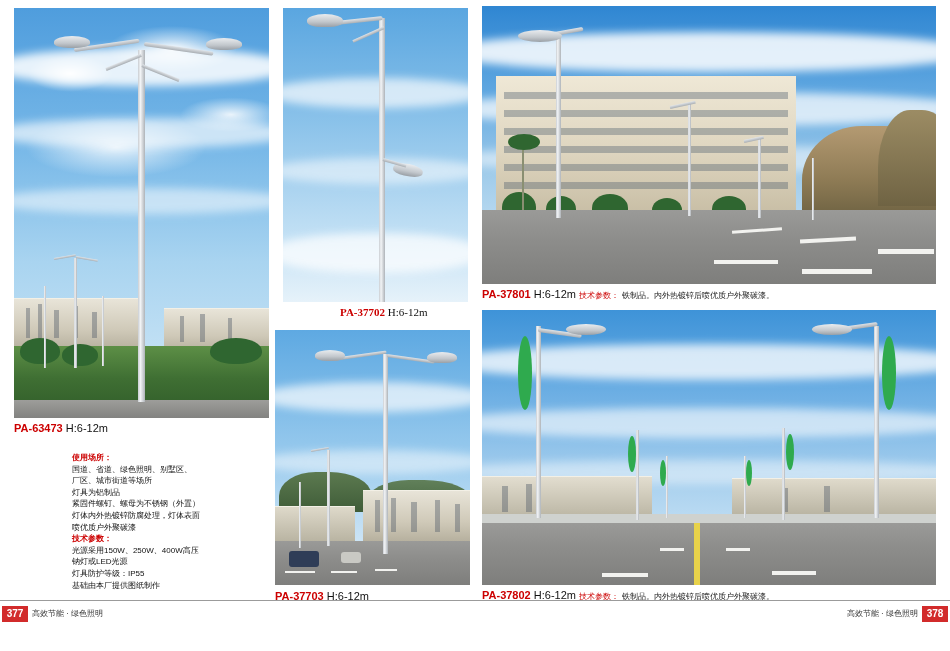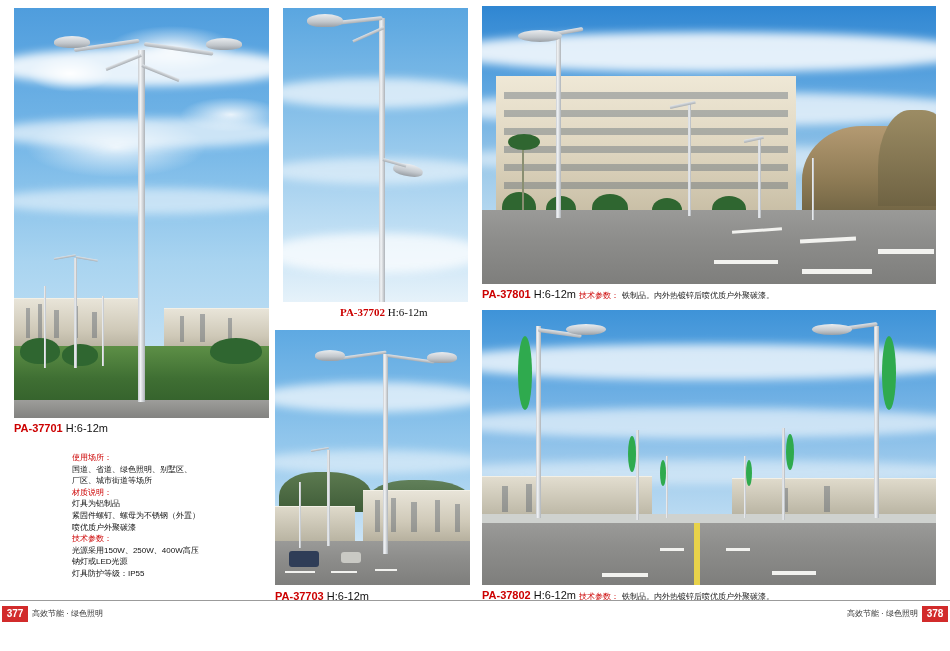--- a/index.html
+++ b/index.html
@@ -135,21 +135,21 @@
     position: absolute;
     left: 72px;
     top: 452px;
     width: 220px;
     font-size: 8px;
     line-height: 1.45;
     color: #111;
   }
   .specs .h {
     color: #cc0000;
-    font-weight: normal;
+    font-weight: bold;
   }
   .specs div {
     white-space: nowrap;
   }
 
   
   .footer-rule {
     position: absolute;
     left: 0; right: 0;
     top: 600px;
@@ -217,36 +217,37 @@
     <div class="arm" style="left:128px; top:56px; width:40px; height:3px; transform:rotate(22deg);"></div>
 
     <div class="pole" style="left:60px; top:250px; width:3px; height:110px;"></div>
     <div class="arm" style="left:40px; top:250px; width:22px; height:2px; transform:rotate(-10deg);"></div>
     <div class="arm" style="left:62px; top:248px; width:22px; height:2px; transform:rotate(10deg);"></div>
     <div class="pole" style="left:30px; top:278px; width:2px; height:82px;"></div>
     <div class="pole" style="left:88px; top:288px; width:2px; height:70px;"></div>
   </div>
 
   <div class="cap" style="left:14px; top:422px;">
-    <span class="code">PA-37701</span>
+    <span class="code">PA-63473</span>
     <span class="dim">H:6-12m</span>
   </div>
 
   <div class="specs">
     <div class="h">使用场所：</div>
     <div>国道、省道、绿色照明、别墅区、</div>
     <div>厂区、城市街道等场所</div>
-    <div class="h">材质说明：</div>
     <div>灯具为铝制品</div>
     <div>紧固件螺钉、螺母为不锈钢（外置）</div>
+    <div>灯体内外热镀锌防腐处理，灯体表面</div>
     <div>喷优质户外聚碳漆</div>
     <div class="h">技术参数：</div>
     <div>光源采用150W、250W、400W高压</div>
     <div>钠灯或LED光源</div>
     <div>灯具防护等级：IP55</div>
+    <div>基础由本厂提供图纸制作</div>
   </div>
 
   <div class="photo" style="left:283px; top:8px; width:185px; height:294px;">
     <div class="sky" style="background:linear-gradient(to bottom,#5aa6e0 0%, #8cc3ea 40%, #c6e2f5 80%, #e6f2fa 100%);"></div>
     <div class="cloudband" style="top:70px; height:30px; opacity:.8;"></div>
     <div class="cloudband" style="top:150px; height:26px; opacity:.6;"></div>
     <div class="cloudband" style="top:225px; height:40px; opacity:.85;"></div>
 
     <div class="pole" style="left:96px; top:10px; width:6px; height:284px;"></div>
     <div class="arm" style="left:44px; top:14px; width:56px; height:4px; border-radius:3px; transform:rotate(-6deg);"></div>

